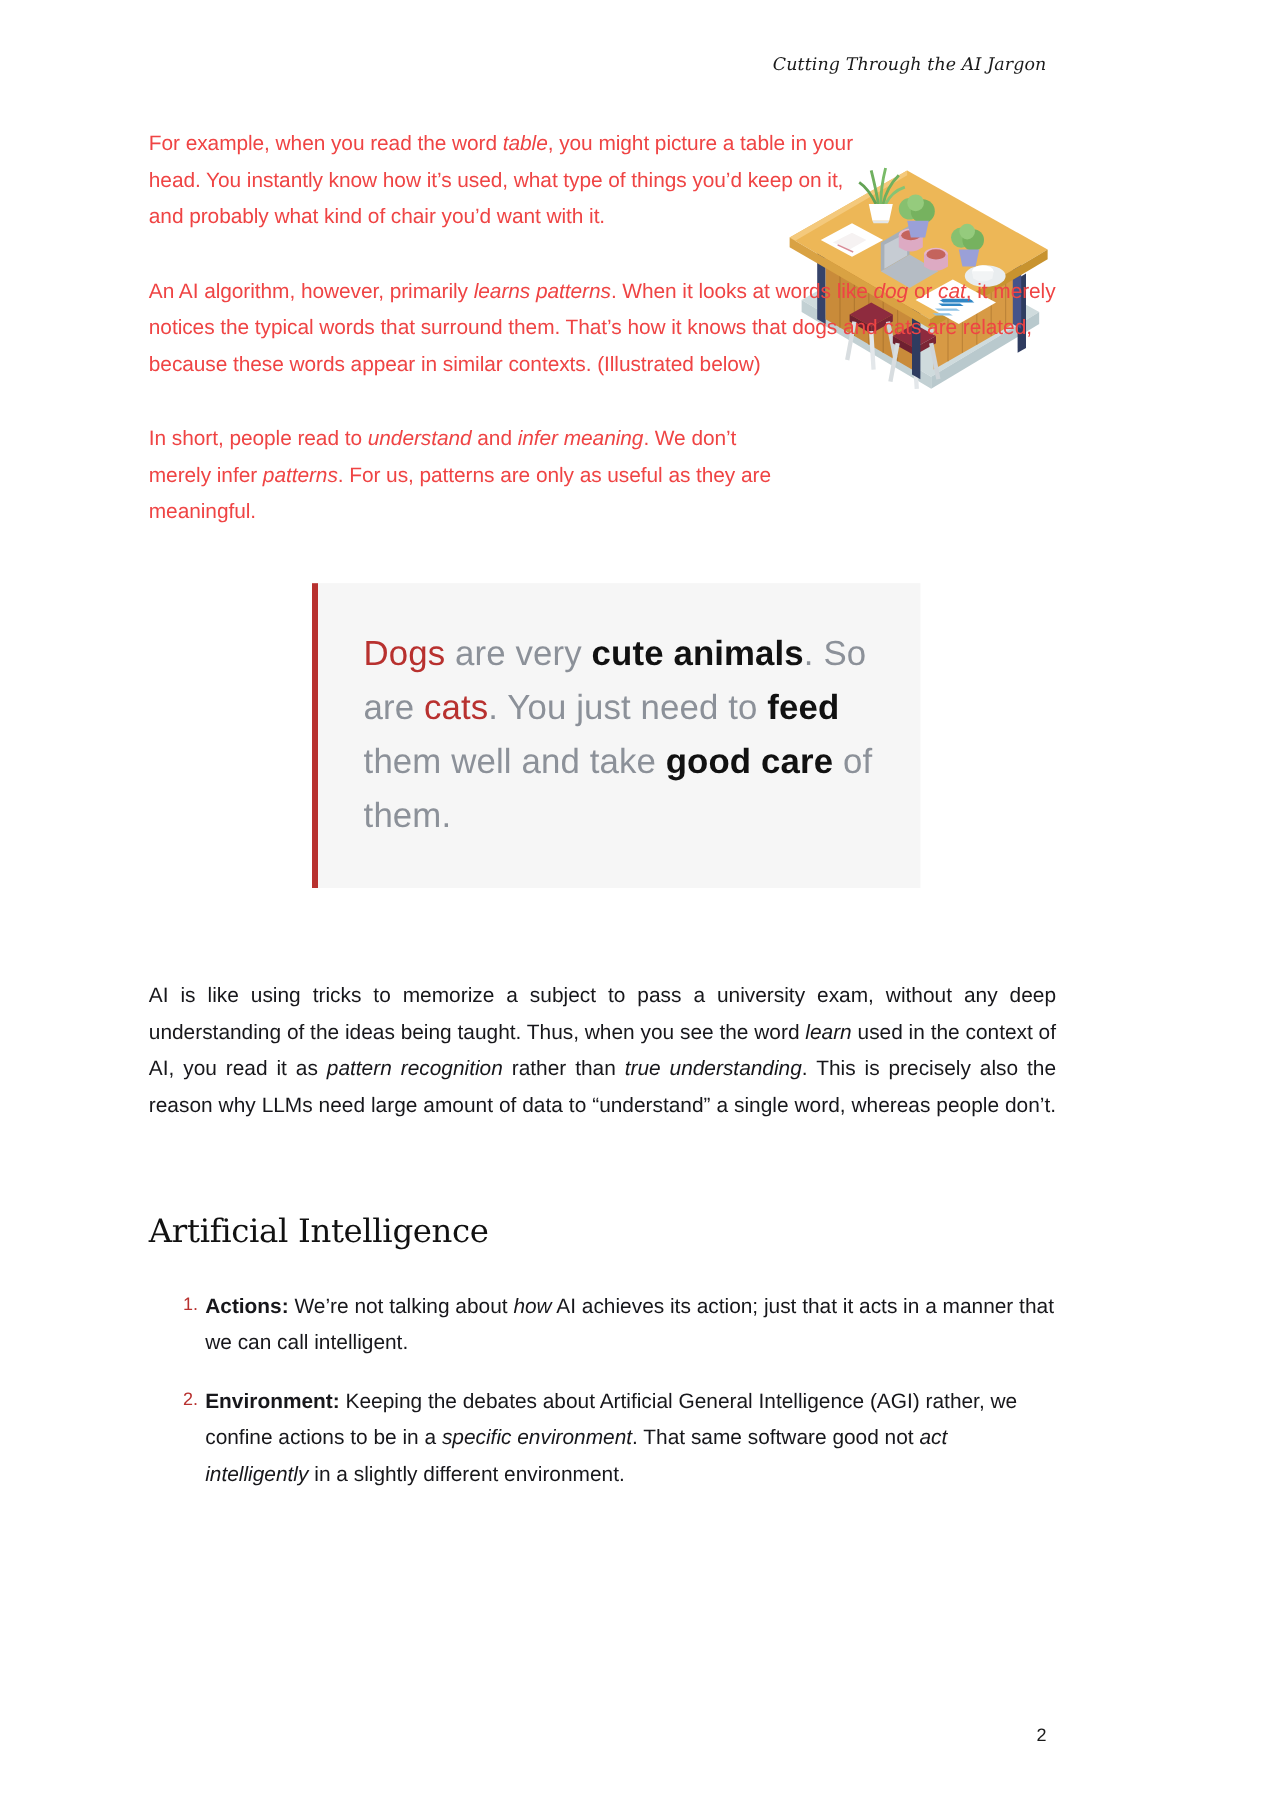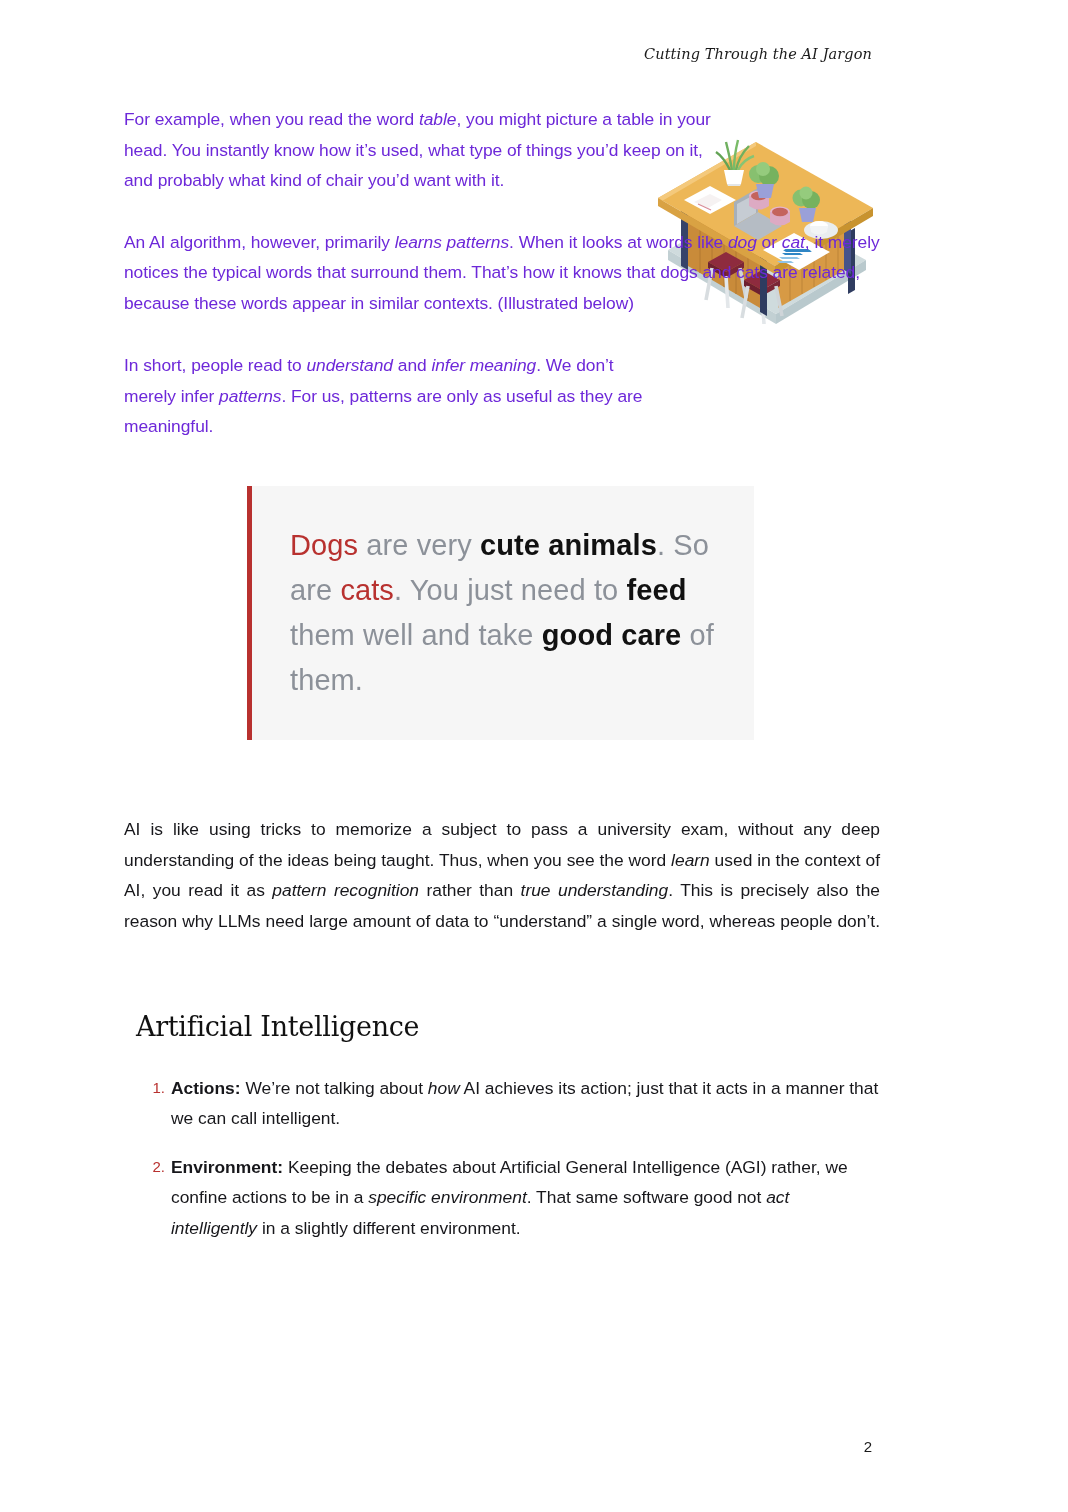--- a/index.html
+++ b/index.html
@@ -38,21 +38,21 @@
     position: absolute;
     left: 124px;
     top: 104px;
     width: 756px;
   }
 
   p.body-text {
     margin: 0;
     font-size: 17.4px;
     line-height: 30.5px;
-    color: #6d28d9;
+    color: #ef4444;
     letter-spacing: -0.05px;
   }
 
   p.gap-1 { margin-top: 32px; }
   p.gap-2 { margin-top: 31px; }
 
   .narrow { width: 540px; }
   .narrow-3 { width: 610px; }
 
   em { font-style: italic; }
@@ -63,21 +63,21 @@
     left: 648px;
     top: 132px;
     width: 235px;
     height: 210px;
   }
   .illustration svg { display: block; width: 100%; height: 100%; }
 
   
   .callout {
     position: absolute;
-    left: 247px;
+    left: 260px;
     top: 486px;
     width: 507px;
     height: 254px;
     background: #f6f6f6;
     border-left: 5px solid #b8312f;
   }
   .callout-inner {
     position: absolute;
     left: 38px;
     top: 37px;
@@ -99,21 +99,21 @@
     color: #17171b;
   }
   p.justified::after {
     content: "";
     display: inline-block;
     width: 100%;
   }
 
   
   h2.section-heading {
-    margin: 12px;
+    margin: 0;
     font-family: "DejaVu Serif", serif;
     font-weight: normal;
     font-size: 27px;
     line-height: 34px;
     letter-spacing: -0.3px;
     color: #111111;
   }
 
   
   ol.emphasis-list {

